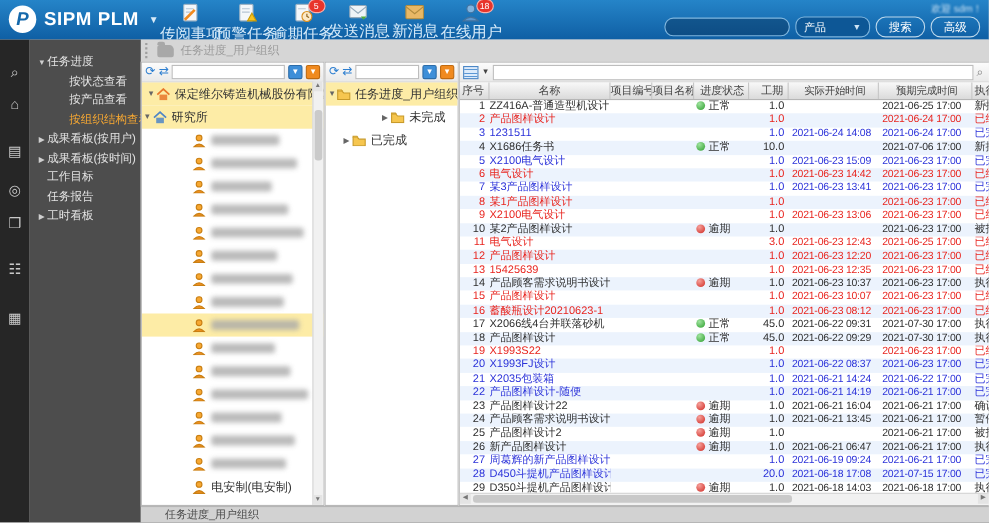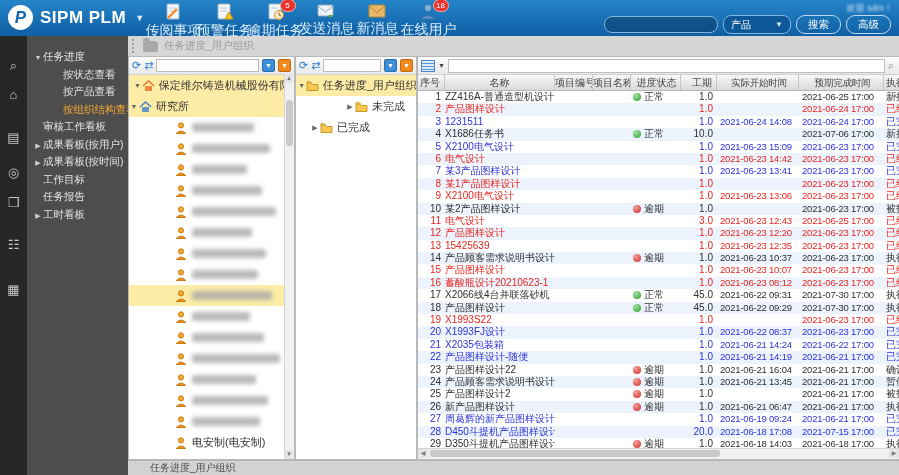--- a/index.html
+++ b/index.html
@@ -209,21 +209,20 @@
       <div class="ric" style="top: 159px;">❒</div>
       <div class="ric" style="top: 201px;">☷</div>
       <div class="ric" style="top: 246px;">▦</div>
     </div>
 
   <div class="menu" id="menu">
       <div class="mitem l0"><span class="arr">▼</span><span>任务进度</span></div>
       <div class="mitem l1"><span class="arr"></span><span>按状态查看</span></div>
       <div class="mitem l1"><span class="arr"></span><span>按产品查看</span></div>
       <div class="mitem l1 sel"><span class="arr"></span><span>按组织结构查看</span></div>
-      <div class="mitem l0"><span class="arr"></span><span>审核工作看板</span></div>
       <div class="mitem l0"><span class="arr">▶</span><span>成果看板(按用户)</span></div>
       <div class="mitem l0"><span class="arr">▶</span><span>成果看板(按时间)</span></div>
       <div class="mitem l0"><span class="arr"></span><span>工作目标</span></div>
       <div class="mitem l0"><span class="arr"></span><span>任务报告</span></div>
       <div class="mitem l0"><span class="arr">▶</span><span>工时看板</span></div>
     </div>
 
   <div class="panel p1">
     <div class="ptool">
       <span class="tico">⟳</span>

